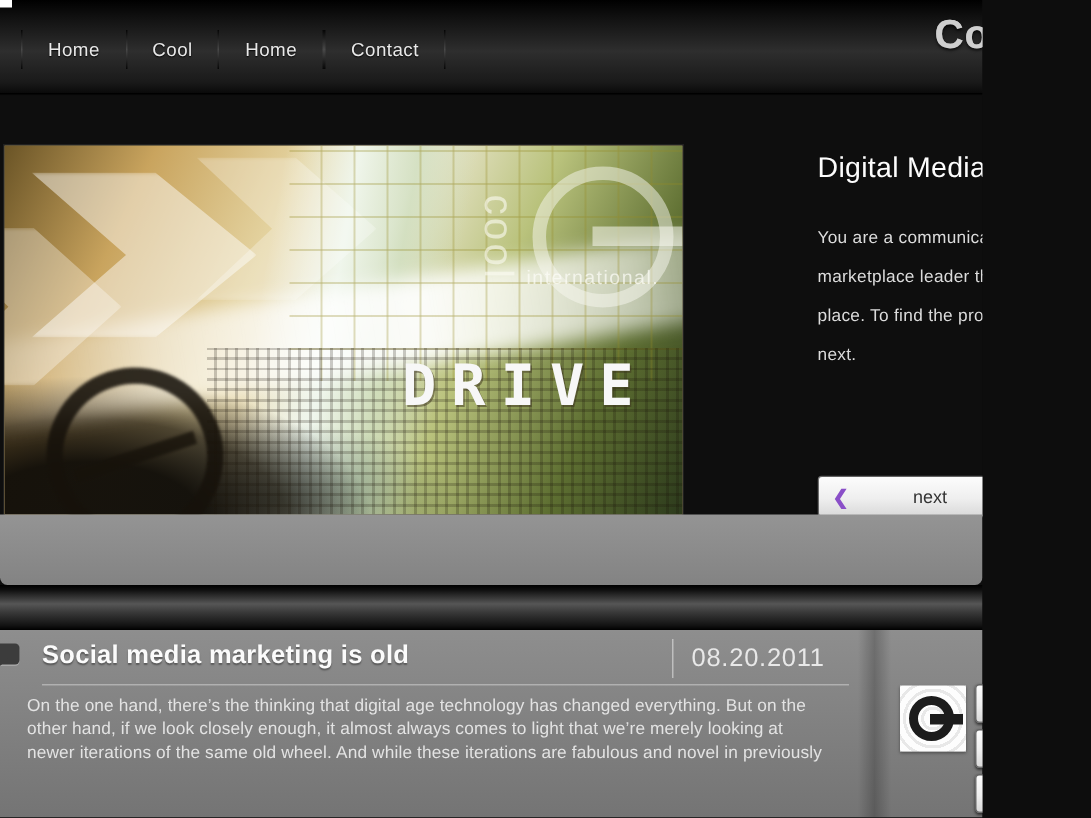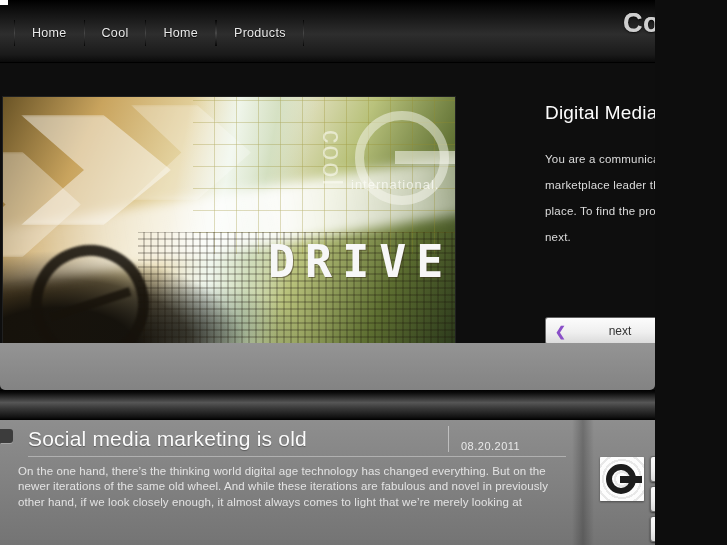--- a/index.html
+++ b/index.html
@@ -53,21 +53,21 @@
   .ov-cool { position:absolute; left:300px; top:46px; transform:rotate(90deg);
     font-size:27px; color:rgba(252,252,244,.6); letter-spacing:2px; }
   .ov-circle { position:absolute; left:352px; top:14px; width:94px; height:94px;
     border:9px solid rgba(248,248,240,.5); border-radius:50%; }
   .ov-bar { position:absolute; left:392px; top:54px; width:60px; height:13px;
     background:rgba(248,248,240,.55); }
   .ov-intl { position:absolute; left:348px; top:80px; font-size:13px;
     color:rgba(252,252,246,.72); letter-spacing:1px; }
   .dm-word { position:absolute; font-family:"DejaVu Sans Mono", monospace; font-weight:bold;
     white-space:nowrap; }
-  .dm-drive { left:265px; top:138px; font-size:45px; letter-spacing:10px; color:#f7f7f7;
+  .dm-drive { left:265px; top:138px; font-size:38px; letter-spacing:10px; color:#f7f7f7;
     text-shadow:1px 1px 0 rgba(60,50,30,.5); }
   .dm-momentum { left:140px; top:193px; font-size:46px; letter-spacing:11px; color:#c07f3f;
     text-shadow:1px 1px 0 rgba(40,25,10,.55); }
   .dm-pixels { position:absolute; left:135px; top:135px; right:0; bottom:0; background:
     repeating-linear-gradient(0deg, transparent 0 5px, rgba(25,18,8,.22) 5px 7px),
     repeating-linear-gradient(90deg, transparent 0 5px, rgba(25,18,8,.22) 5px 7px); }
 
   .hero-copy { position:absolute; left:545px; top:38px; width:400px; }
   .hero-title { font-size:19px; color:#fdfdfd; white-space:nowrap; font-weight:normal;
     letter-spacing:.2px; }
@@ -93,26 +93,26 @@
   
   .content { position:absolute; left:0; top:420px; width:100%; height:125px;
     background:linear-gradient(180deg,#8e8e8e,#747474); }
   .col-shadow { position:absolute; left:572px; top:0; width:22px; height:125px;
     background:linear-gradient(90deg,transparent,rgba(0,0,0,.22) 50%,transparent); }
 
   .bubble-icon { position:absolute; left:-7px; top:9px; width:20px; height:14px;
     background:#3c3c3c; border-radius:3px; box-shadow:0 1px 0 rgba(255,255,255,.25); }
   .bubble-icon::after { content:""; position:absolute; left:4px; bottom:-4px;
     border:4px solid transparent; border-top-color:#3c3c3c; border-left-color:#3c3c3c; }
-  .post-title { position:absolute; left:28px; top:7px; font-size:21px; color:#fbfbfb;
-    font-weight:normal; letter-spacing:.2px; text-shadow:0 1px 1px rgba(0,0,0,.35);
+  .post-title { position:absolute; left:28px; top:7px; font-size:17px; color:#fbfbfb;
+    font-weight:bold; letter-spacing:.2px; text-shadow:0 1px 1px rgba(0,0,0,.35);
     white-space:nowrap; cursor:pointer; }
   .date-sep { position:absolute; left:448px; top:6px; width:1px; height:26px;
     background:rgba(255,255,255,.45); }
-  .post-date { position:absolute; left:461px; top:20px; font-size:11px; color:#e8e8e8;
+  .post-date { position:absolute; left:461px; top:9px; font-size:17px; color:#e8e8e8;
     letter-spacing:.5px; }
   .title-rule { position:absolute; left:28px; top:36px; width:538px; height:1px;
     background:rgba(255,255,255,.35); }
   .post-body { position:absolute; left:18px; top:44px; }
   .body-line { font-size:11.5px; line-height:15.3px; color:#e3e3e3; white-space:nowrap;
     letter-spacing:.1px; }
 
   
   .side-logo { position:absolute; left:600px; top:37px; width:44px; height:44px;
     background:repeating-radial-gradient(circle at 50% 50%, #e8e8e8 0 2px, #fdfdfd 2px 6px);
@@ -136,21 +136,21 @@
     <div class="corner-artifact"></div>
     <div class="nav">
       <div class="nav-sep"></div>
       <div class="nav-item">Home</div>
       <div class="nav-sep"></div>
       <div class="nav-item">Cool</div>
       <div class="nav-sep"></div>
       <div class="nav-item">Home</div>
       <div class="nav-sep"></div>
       <div class="nav-sep"></div>
-      <div class="nav-item">Products</div>
+      <div class="nav-item">Contact</div>
       <div class="nav-sep"></div>
     </div>
     <div class="logo">
       <div class="logo-name">Cool</div>
       <div class="logo-tag">International</div>
     </div>
   </div>
 
   <div class="hero">
 
@@ -196,23 +196,23 @@
   <div class="content">
     <div class="col-shadow"></div>
 
     <div class="bubble-icon"></div>
     <h2 class="post-title">Social media marketing is old</h2>
     <div class="date-sep"></div>
     <div class="post-date">08.20.2011</div>
     <div class="title-rule"></div>
 
     <div class="post-body">
-      <div class="body-line">On the one hand, there’s the thinking world digital age technology has changed everything. But on the</div>
+      <div class="body-line">On the one hand, there’s the thinking that digital age technology has changed everything. But on the</div>
+      <div class="body-line">other hand, if we look closely enough, it almost always comes to light that we’re merely looking at</div>
       <div class="body-line">newer iterations of the same old wheel. And while these iterations are fabulous and novel in previously</div>
-      <div class="body-line">other hand, if we look closely enough, it almost always comes to light that we’re merely looking at</div>
     </div>
 
     <div class="side-logo">
       <div class="ring"></div>
       <div class="bar"></div>
     </div>
     <div class="btn side-btn sb1">
       <span class="chev-ic">❮</span>
       <span class="btn-label">Discover</span>
     </div>

